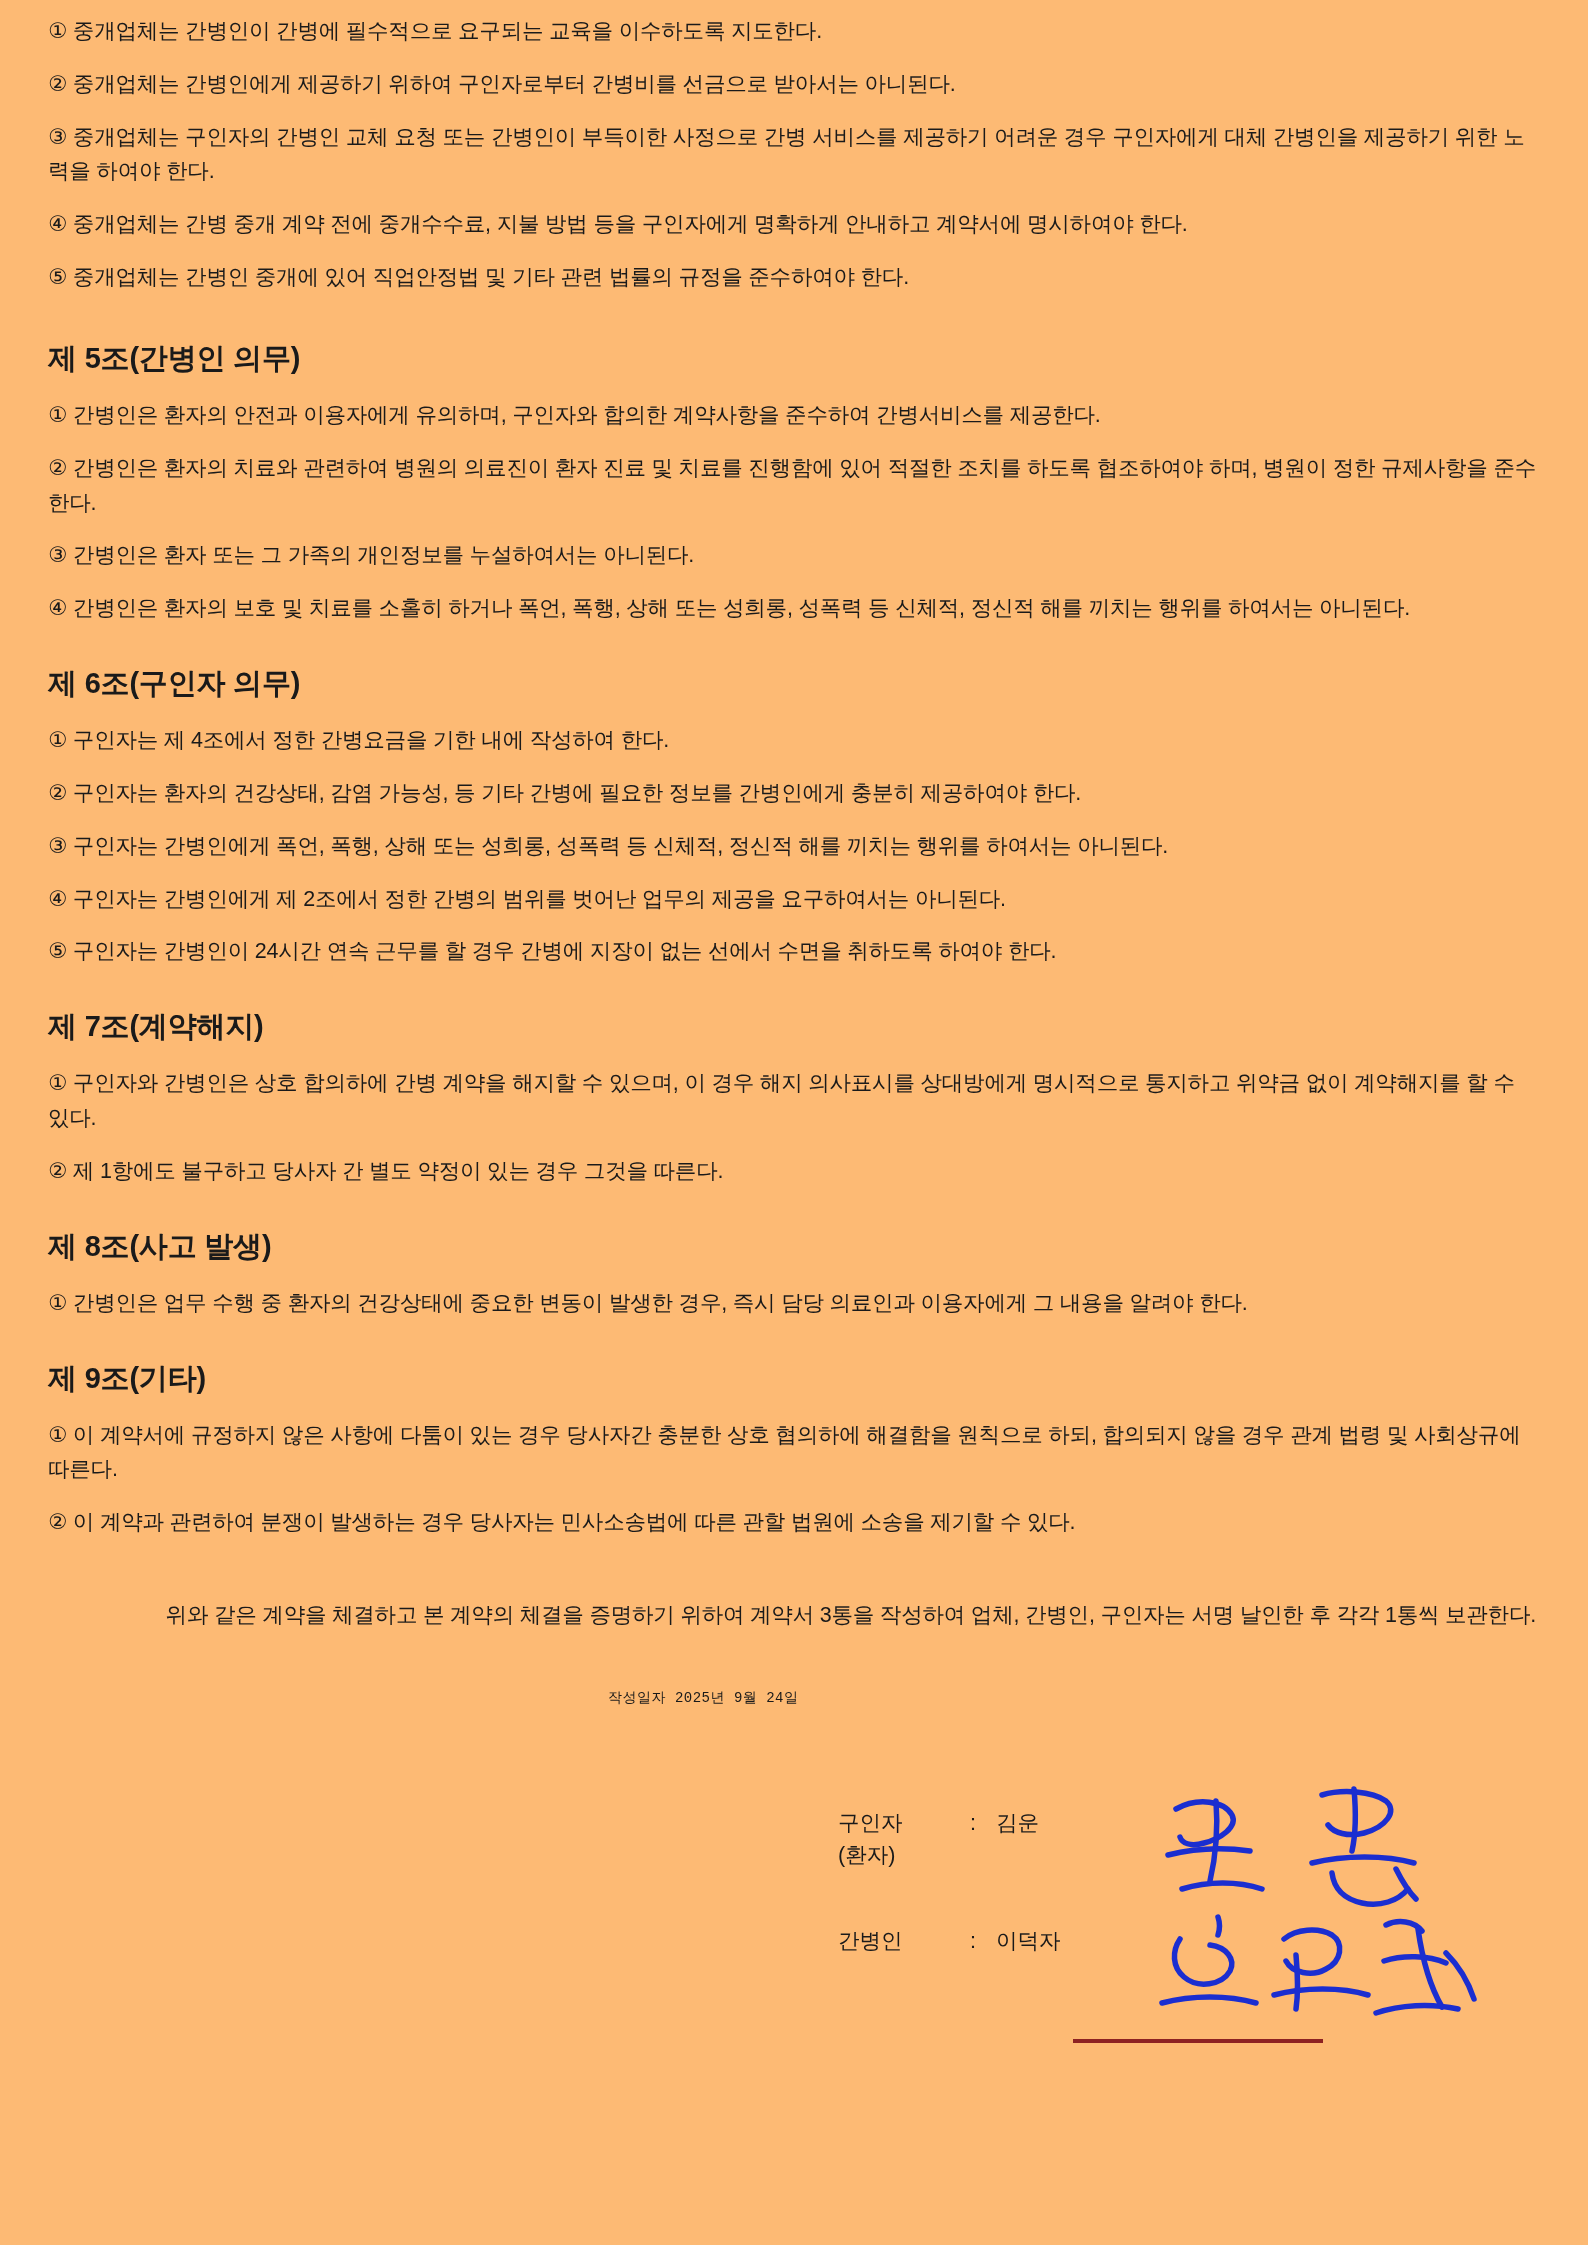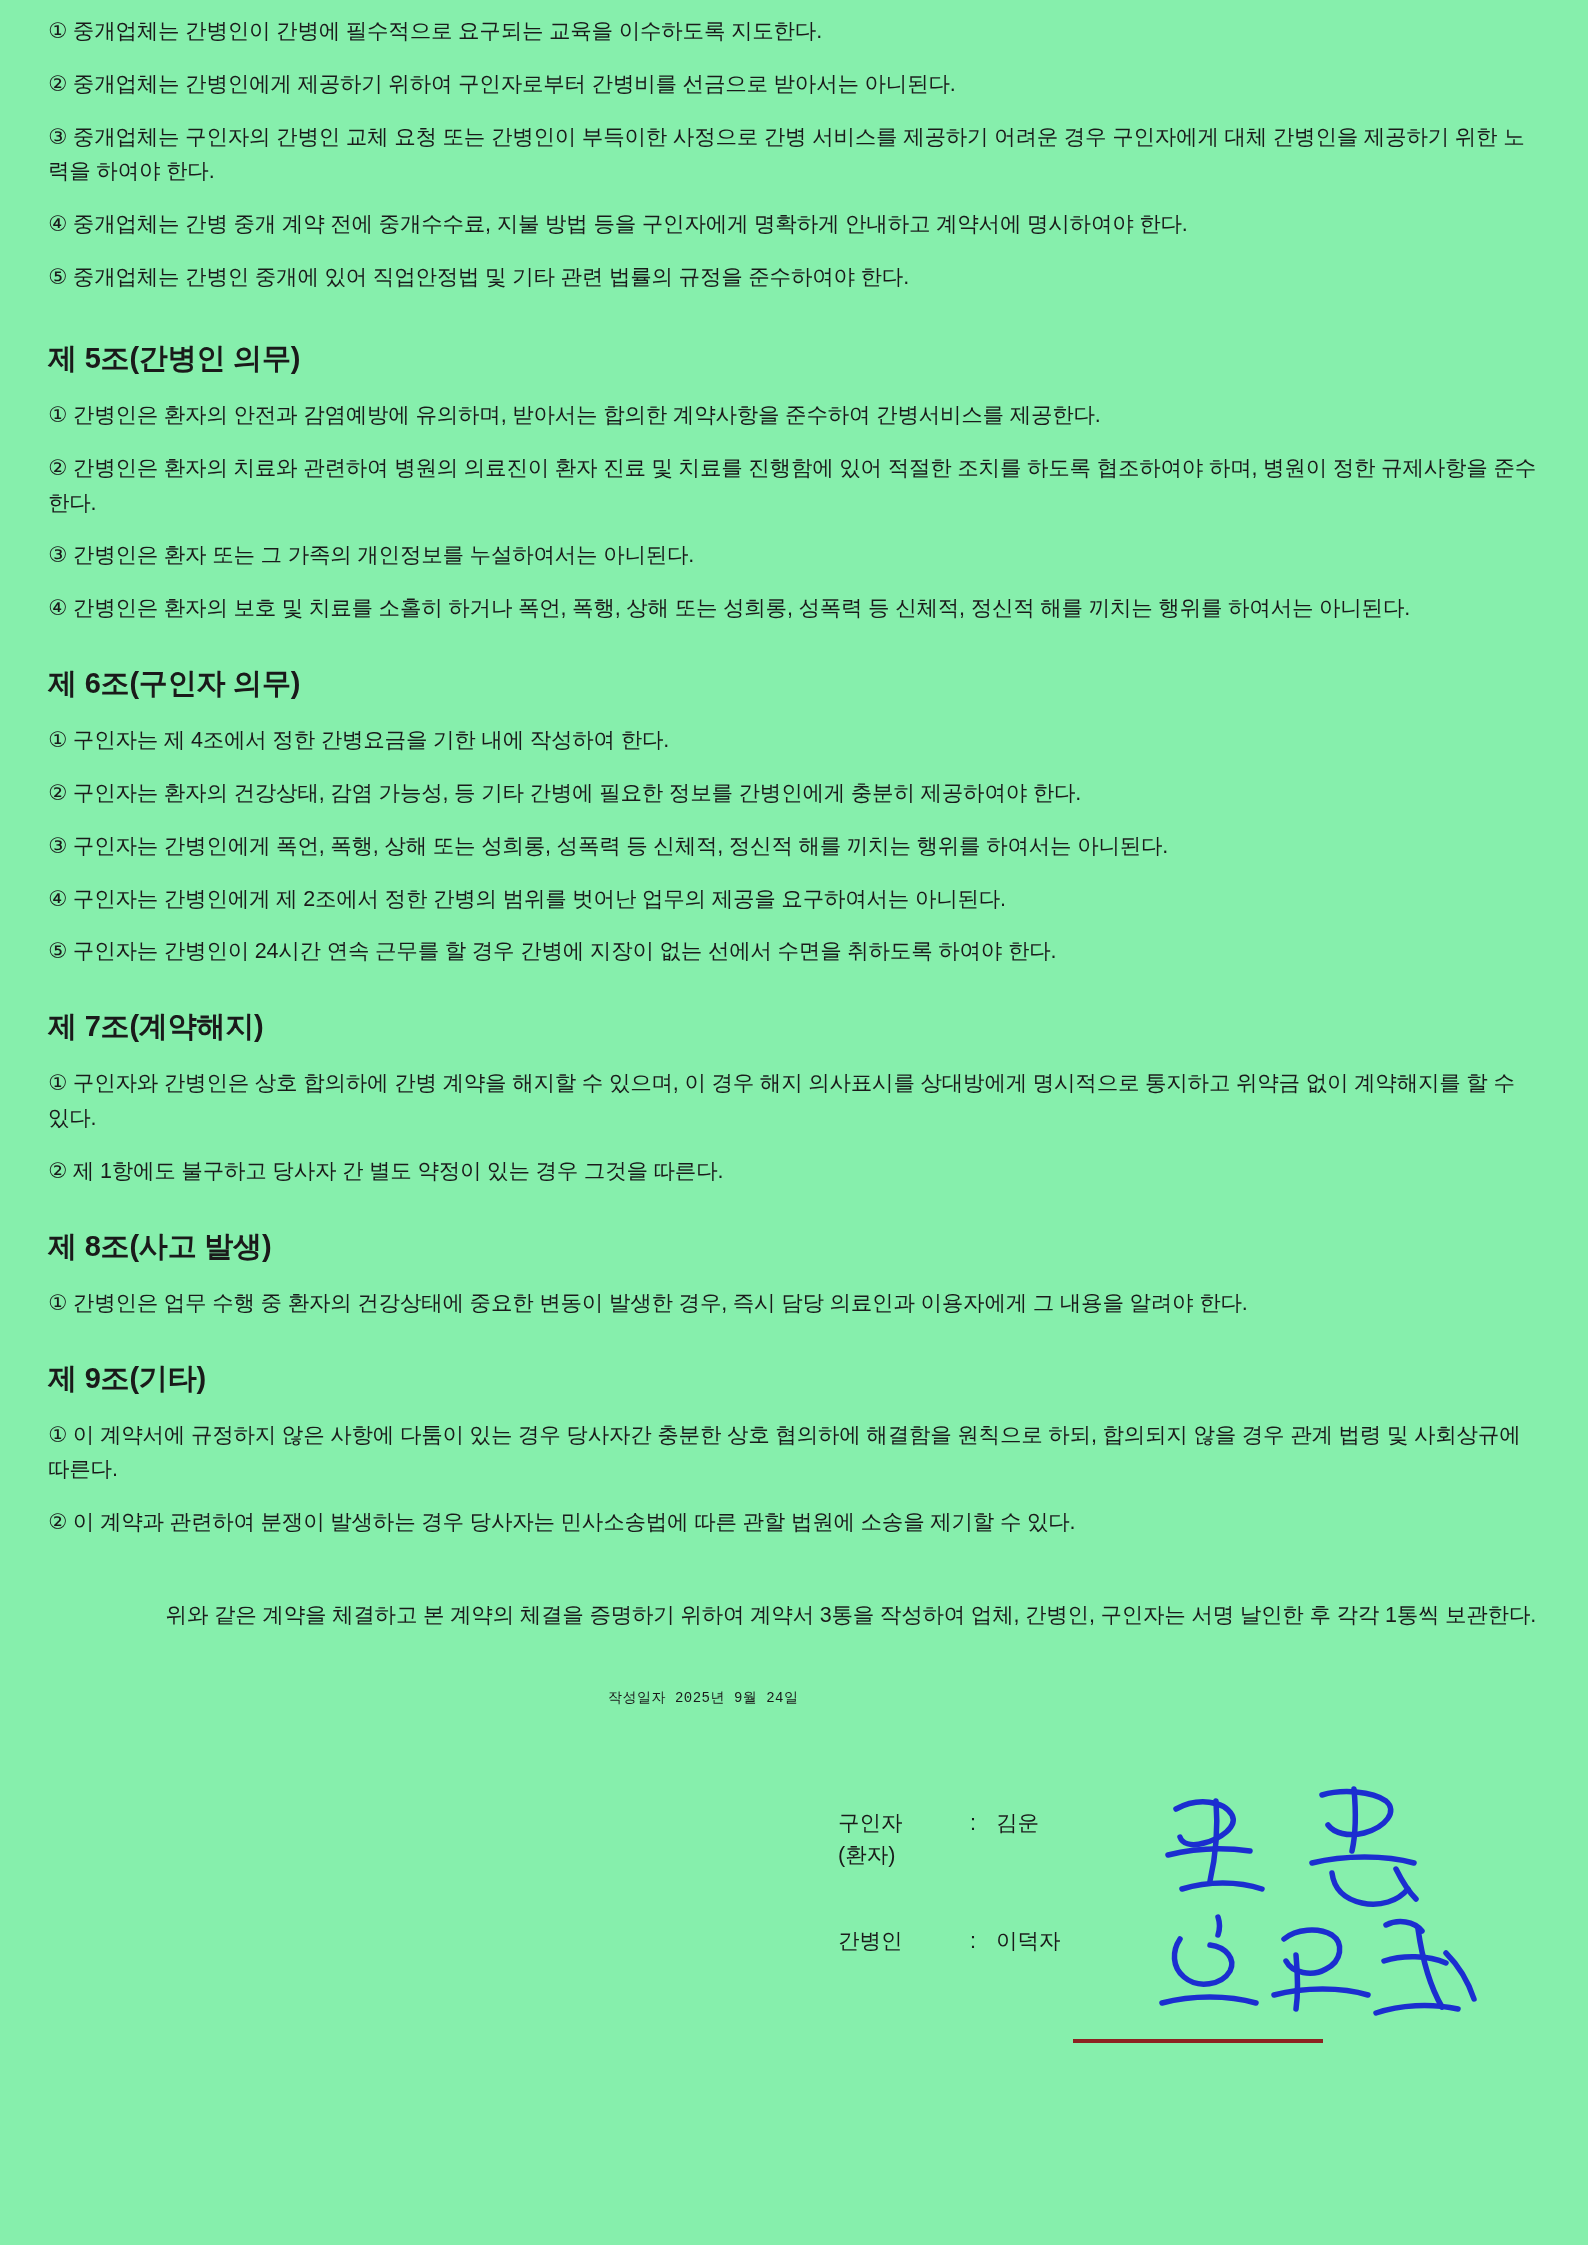--- a/index.html
+++ b/index.html
@@ -9,21 +9,21 @@
   }
   body {
     font-family: "Liberation Sans", "DejaVu Sans", sans-serif;
     color: #1a1a1a;
   }
   .page {
     position: relative;
     width: 1588px;
     min-height: 2245px;
     margin: 0 auto;
-    background: #86efac;
+    background: #fdba74;
     box-sizing: border-box;
     padding: 14px 52px 0 48px;
   }
   .clause {
     font-size: 21.5px;
     line-height: 1.62;
     margin: 0 0 18px 0;
     letter-spacing: -0.2px;
     text-align: left;
   }
@@ -115,21 +115,21 @@
   <div>
     <p class="clause">① 중개업체는 간병인이 간병에 필수적으로 요구되는 교육을 이수하도록 지도한다.</p>
     <p class="clause">② 중개업체는 간병인에게 제공하기 위하여 구인자로부터 간병비를 선금으로 받아서는 아니된다.</p>
     <p class="clause">③ 중개업체는 구인자의 간병인 교체 요청 또는 간병인이 부득이한 사정으로 간병 서비스를 제공하기 어려운 경우 구인자에게 대체 간병인을 제공하기 위한 노력을 하여야 한다.</p>
     <p class="clause">④ 중개업체는 간병 중개 계약 전에 중개수수료, 지불 방법 등을 구인자에게 명확하게 안내하고 계약서에 명시하여야 한다.</p>
     <p class="clause">⑤ 중개업체는 간병인 중개에 있어 직업안정법 및 기타 관련 법률의 규정을 준수하여야 한다.</p>
   </div>
 
   <section>
     <h2 class="section-title first">제 5조(간병인 의무)</h2>
-    <p class="clause">① 간병인은 환자의 안전과 감염예방에 유의하며, 받아서는 합의한 계약사항을 준수하여 간병서비스를 제공한다.</p>
+    <p class="clause">① 간병인은 환자의 안전과 이용자에게 유의하며, 구인자와 합의한 계약사항을 준수하여 간병서비스를 제공한다.</p>
     <p class="clause">② 간병인은 환자의 치료와 관련하여 병원의 의료진이 환자 진료 및 치료를 진행함에 있어 적절한 조치를 하도록 협조하여야 하며, 병원이 정한 규제사항을 준수한다.</p>
     <p class="clause">③ 간병인은 환자 또는 그 가족의 개인정보를 누설하여서는 아니된다.</p>
     <p class="clause">④ 간병인은 환자의 보호 및 치료를 소홀히 하거나 폭언, 폭행, 상해 또는 성희롱, 성폭력 등 신체적, 정신적 해를 끼치는 행위를 하여서는 아니된다.</p>
   </section>
 
   <section>
     <h2 class="section-title">제 6조(구인자 의무)</h2>
     <p class="clause">① 구인자는 제 4조에서 정한 간병요금을 기한 내에 작성하여 한다.</p>
     <p class="clause">② 구인자는 환자의 건강상태, 감염 가능성, 등 기타 간병에 필요한 정보를 간병인에게 충분히 제공하여야 한다.</p>
     <p class="clause">③ 구인자는 간병인에게 폭언, 폭행, 상해 또는 성희롱, 성폭력 등 신체적, 정신적 해를 끼치는 행위를 하여서는 아니된다.</p>

